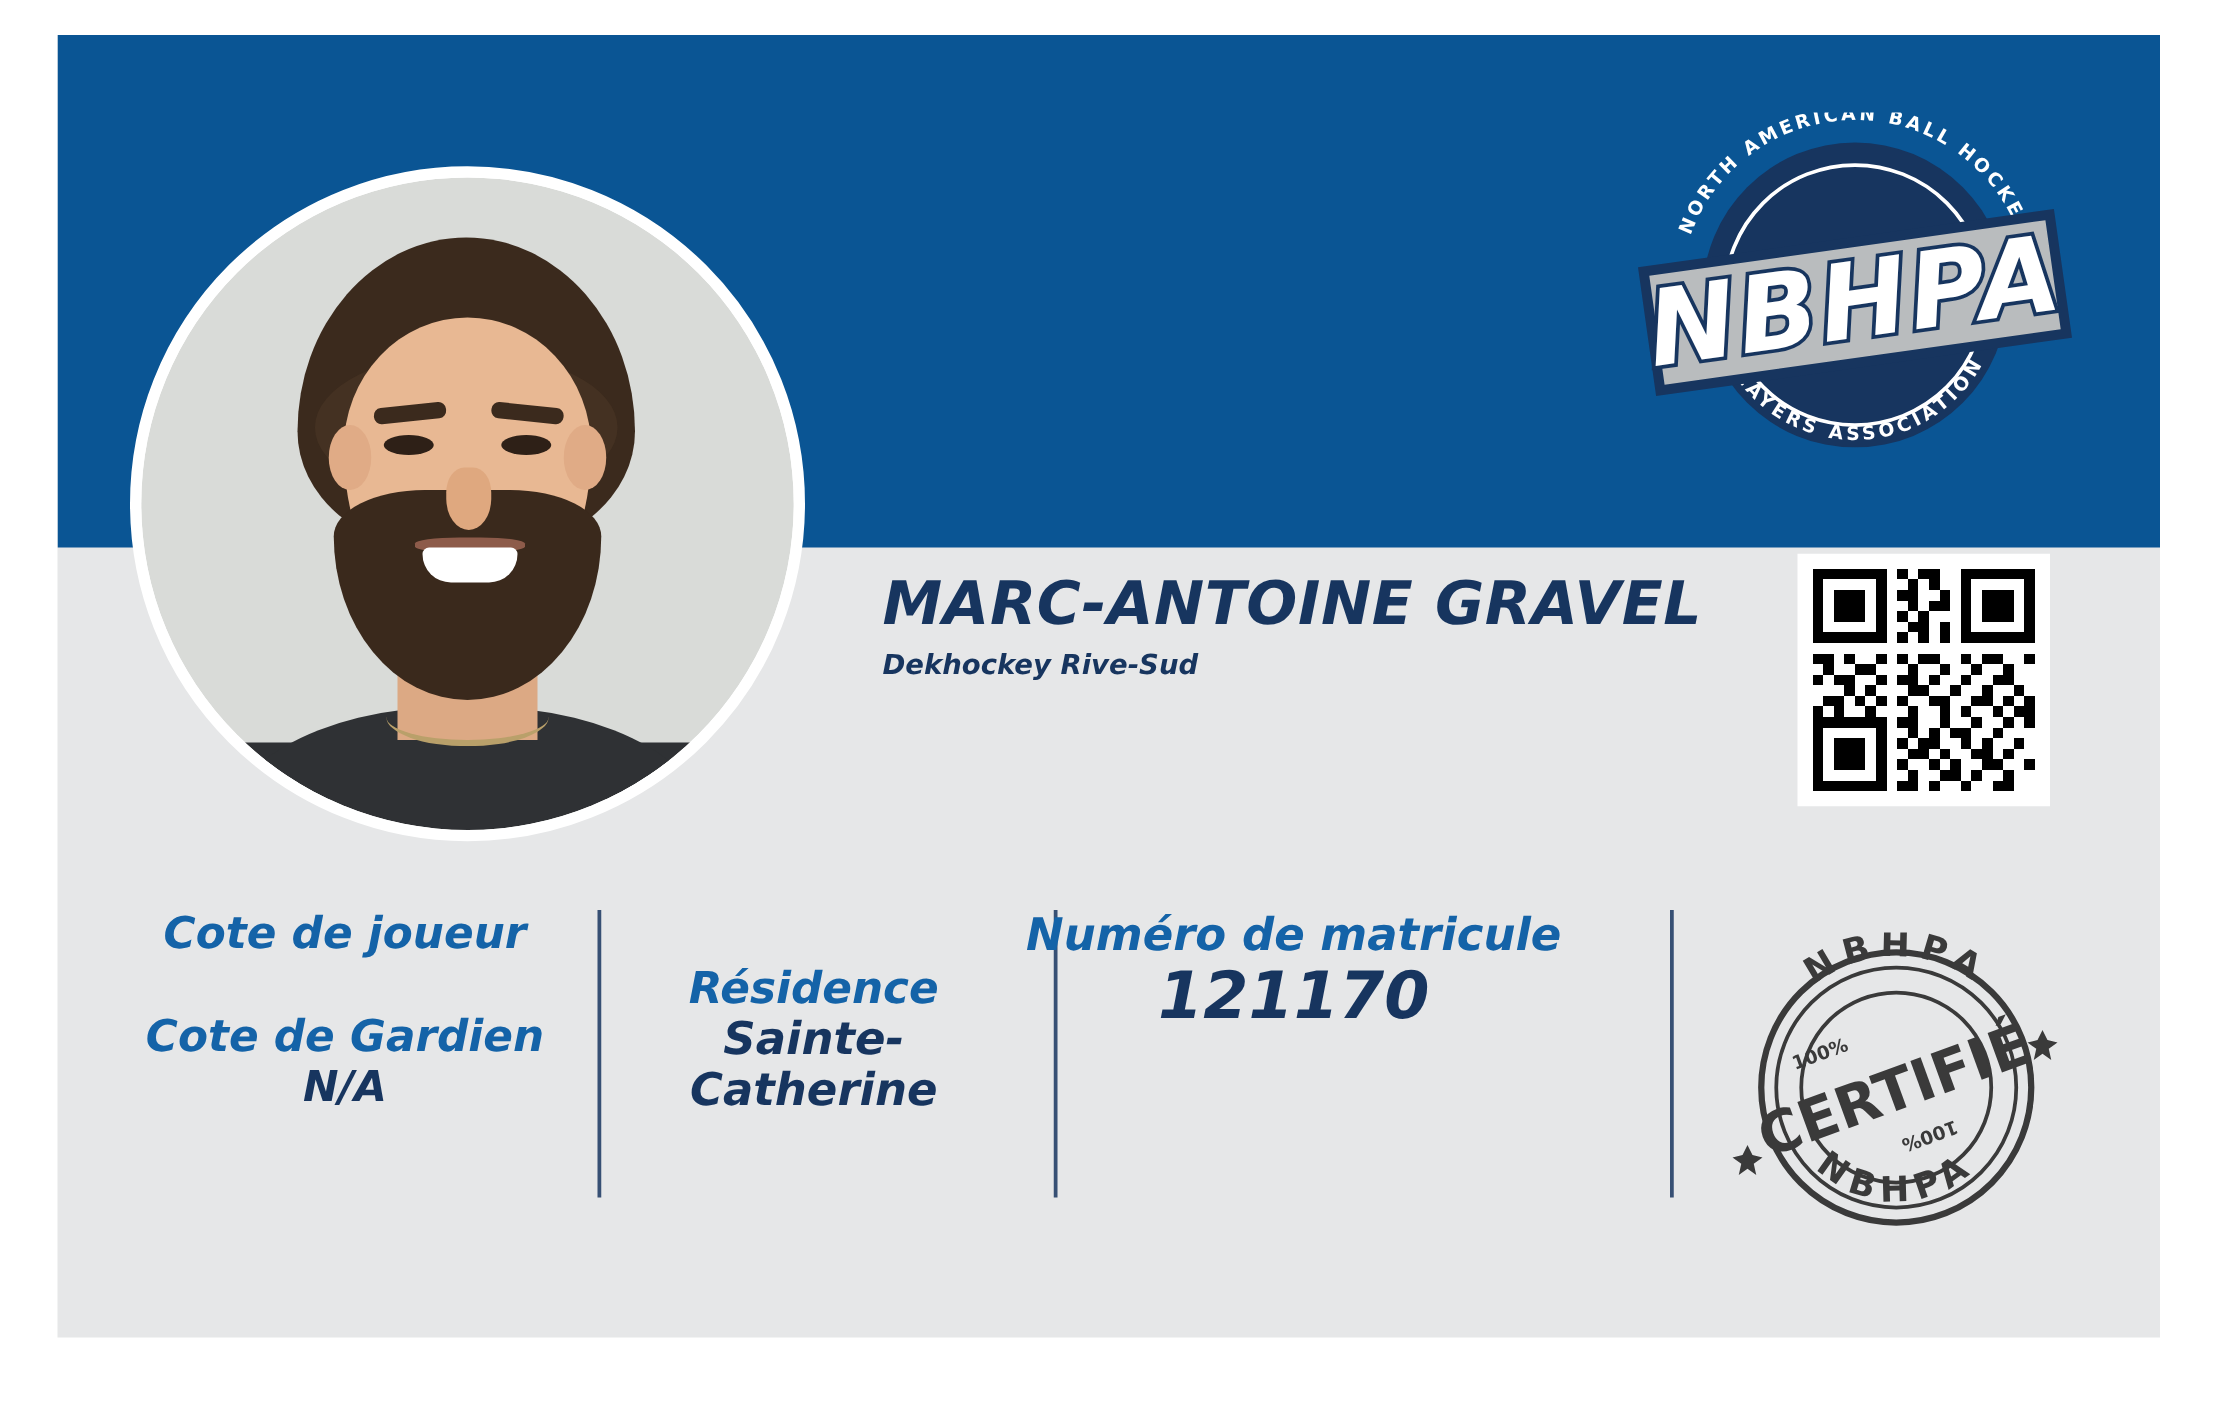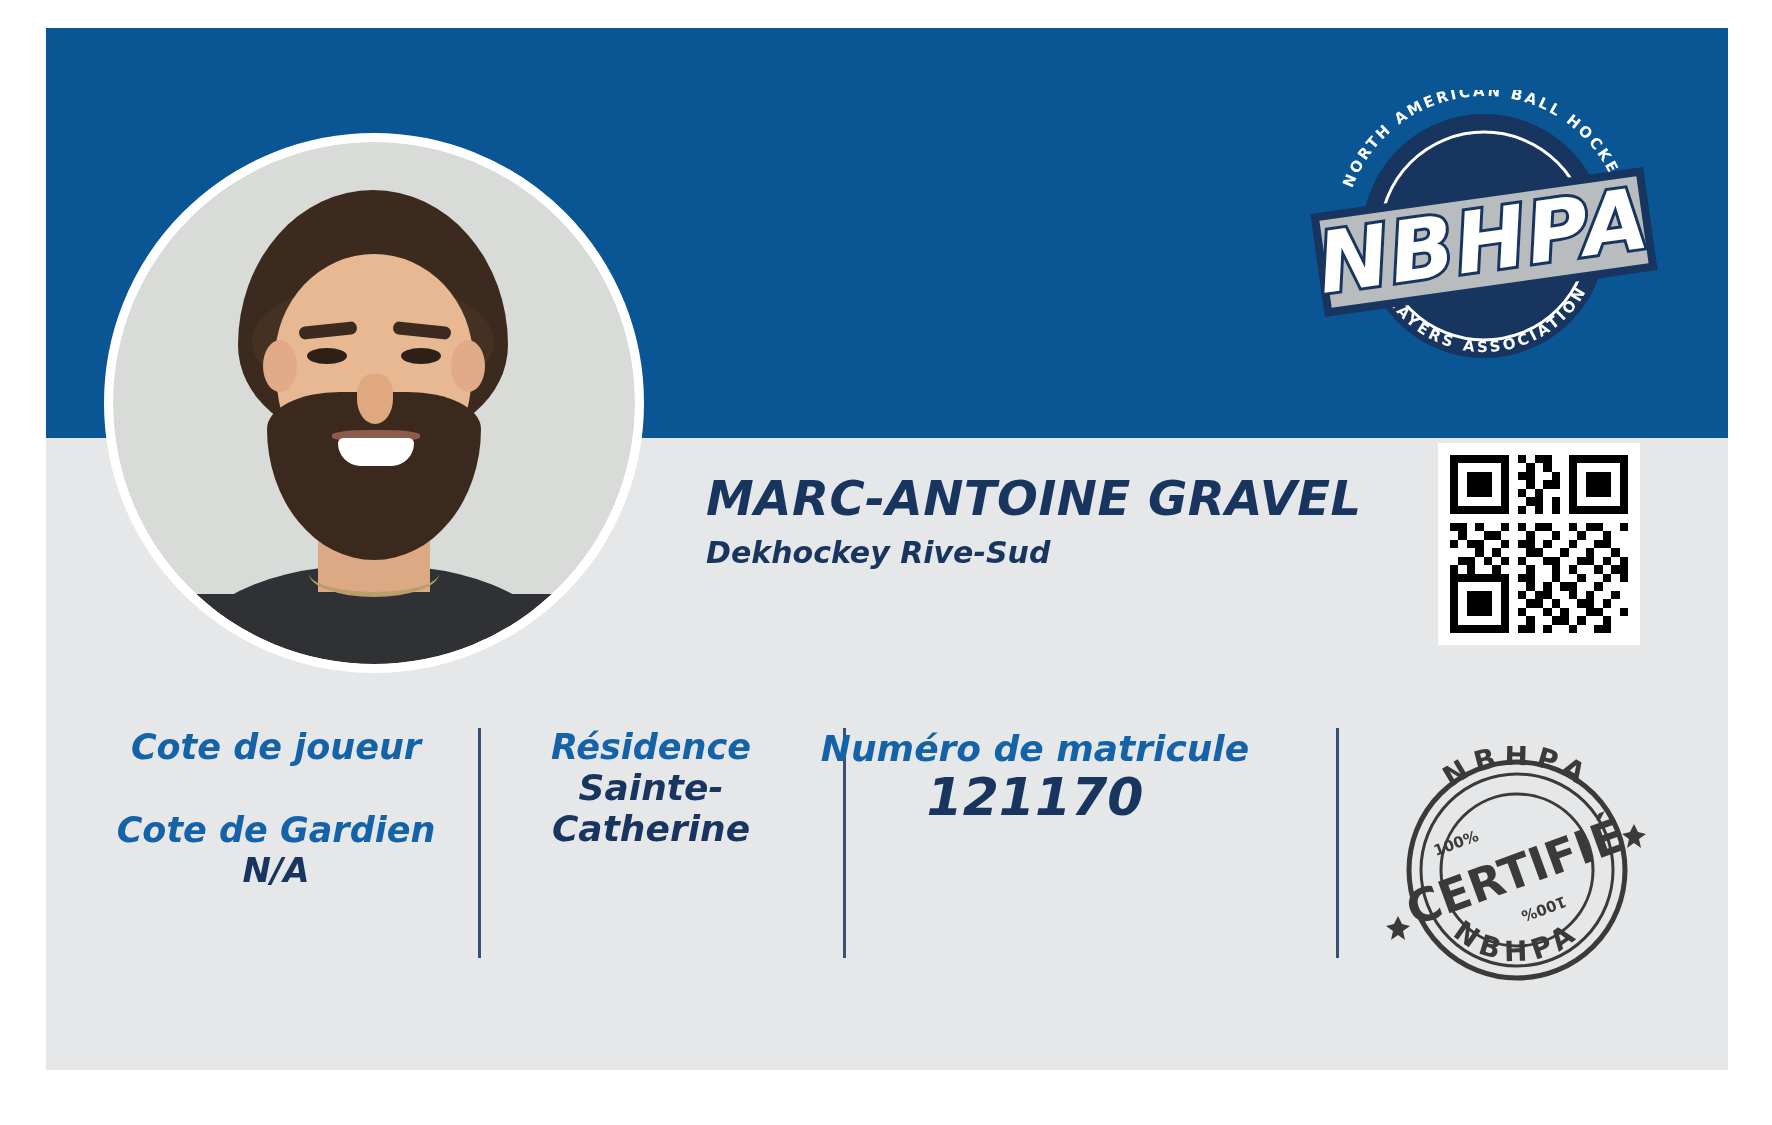--- a/index.html
+++ b/index.html
@@ -170,35 +170,35 @@
     right: 58px;
     top: 62px;
     width: 372px;
     height: 268px;
   }
 
   
   .name-block {
     position: absolute;
     left: 660px;
-    top: 445px;
+    top: 430px;
     width: 740px;
   }
   .player-name {
     font-family: "DejaVu Sans", sans-serif;
     font-size: 48px;
     font-weight: bold;
     font-style: italic;
     color: #17355f;
     letter-spacing: .5px;
     line-height: 1.05;
   }
   .player-team {
     margin-top: 12px;
-    font-size: 30px;
+    font-size: 22px;
     font-weight: bold;
     font-style: italic;
     color: #17355f;
   }
 
   
   .qr {
     position: absolute;
     left: 1392px;
     top: 415px;
@@ -218,21 +218,21 @@
     width: 100%;
     height: 300px;
   }
   .col {
     position: absolute;
     top: 0;
     text-align: center;
     color: #17355f;
   }
   .col-1 { left: 40px;  width: 380px; }
-  .col-2 { left: 440px; width: 330px; }
+  .col-2 { left: 440px; width: 330px; margin-top: 44px; }
   .col-3 { left: 774px; width: 430px; }
 
   .divider {
     position: absolute;
     top: 0;
     width: 3px;
     height: 230px;
     background: #17355f;
     opacity: .85;
   }

